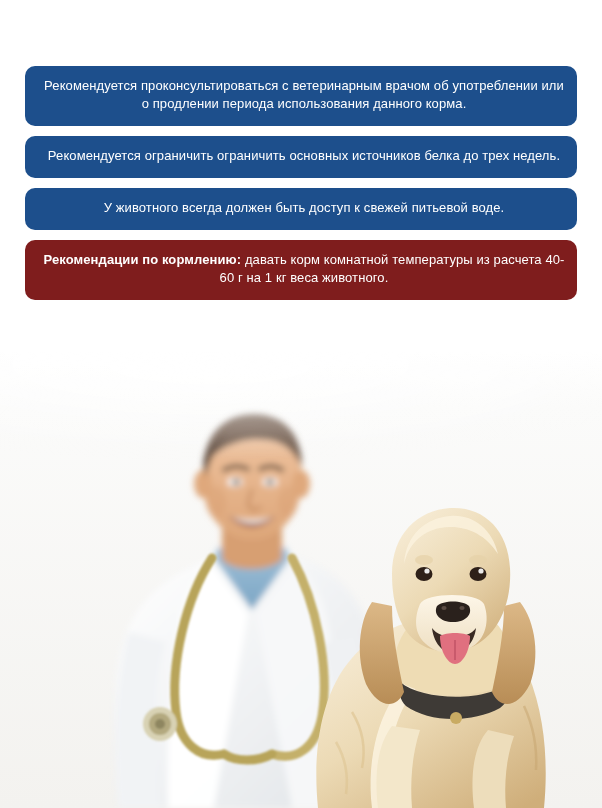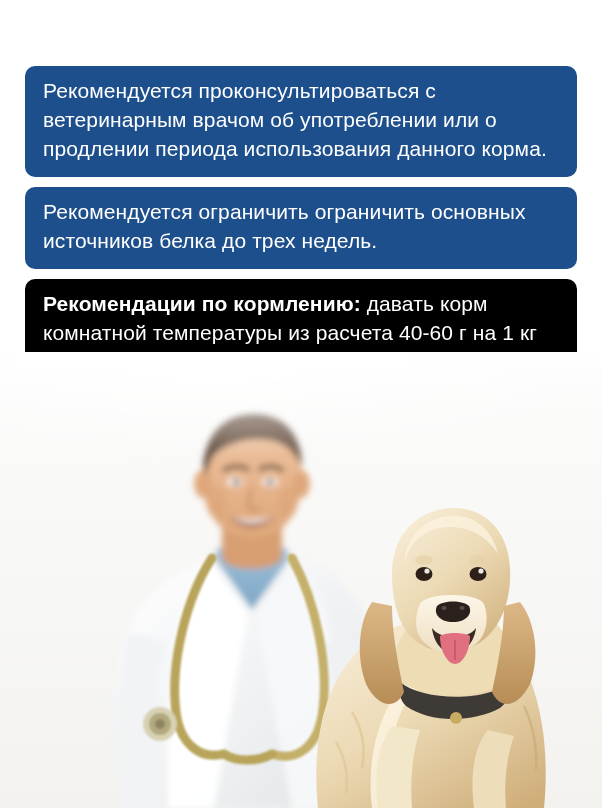--- a/index.html
+++ b/index.html
@@ -29,31 +29,32 @@
     left: 25px;
     top: 66px;
     width: 552px;
   }
 
   .callout {
     border-radius: 10px;
     padding: 11px 12px 13px 18px;
     margin-bottom: 10px;
     color: #ffffff;
-    font-size: 21px;
+    font-size: 13px;
     line-height: 1.38;
     letter-spacing: 0.1px;
+    text-align: center;
   }
 
   .callout-dark {
     background: #1d4f8c;
   }
 
   .callout-light {
-    background: #000000;
+    background: #7f1d1d;
   }
 
   .callout b {
     font-weight: 700;
   }
 
   
   .photo {
     position: absolute;
     left: 0;
@@ -78,20 +79,23 @@
   <div class="callouts">
 
     <div class="callout callout-dark">
       <span>Рекомендуется проконсультироваться с ветеринарным врачом об употреблении или о продлении периода использования данного корма.</span>
     </div>
 
     <div class="callout callout-dark">
       <span>Рекомендуется ограничить ограничить основных источников белка до трех недель.</span>
     </div>
 
+    <div class="callout callout-dark">
+      <span>У животного всегда должен быть доступ к свежей питьевой воде.</span>
+    </div>
 
     <div class="callout callout-light">
       <b>Рекомендации по кормлению:</b><span> давать корм комнатной температуры из расчета 40-60 г на 1 кг веса животного.</span>
     </div>
 
   </div>
 
   <div class="photo">
     <svg viewBox="0 0 602 456" xmlns="http://www.w3.org/2000/svg">
       <defs>

